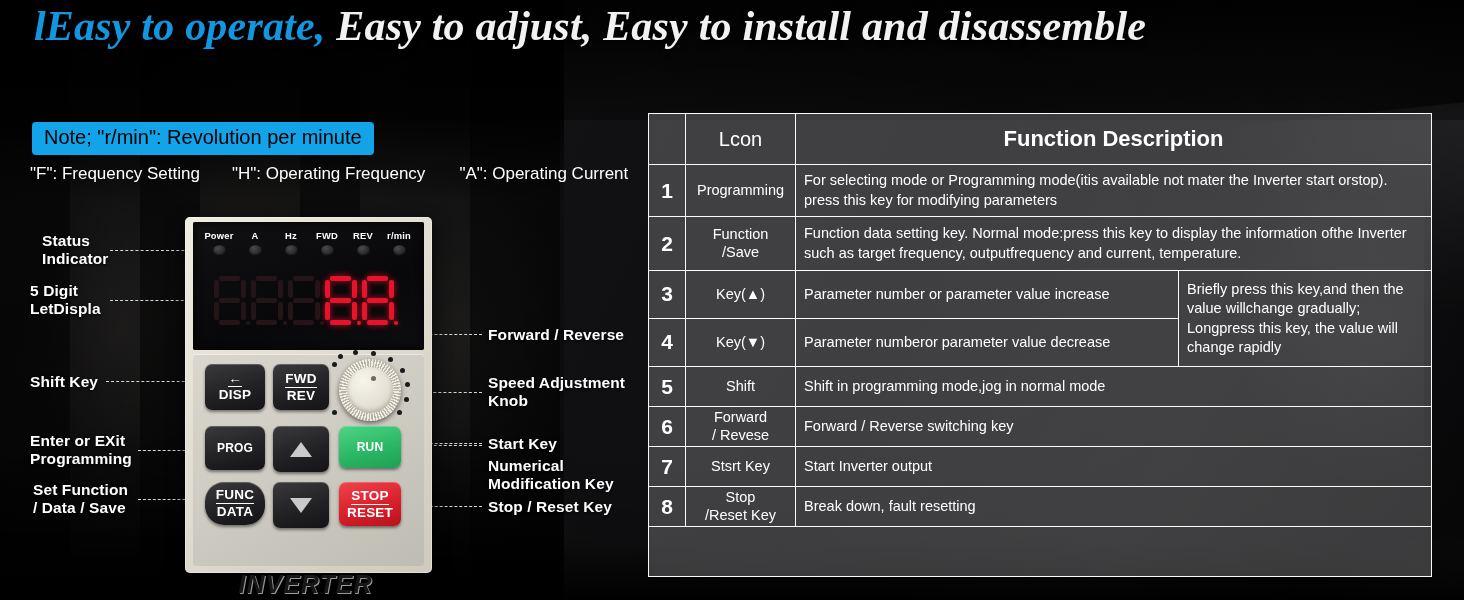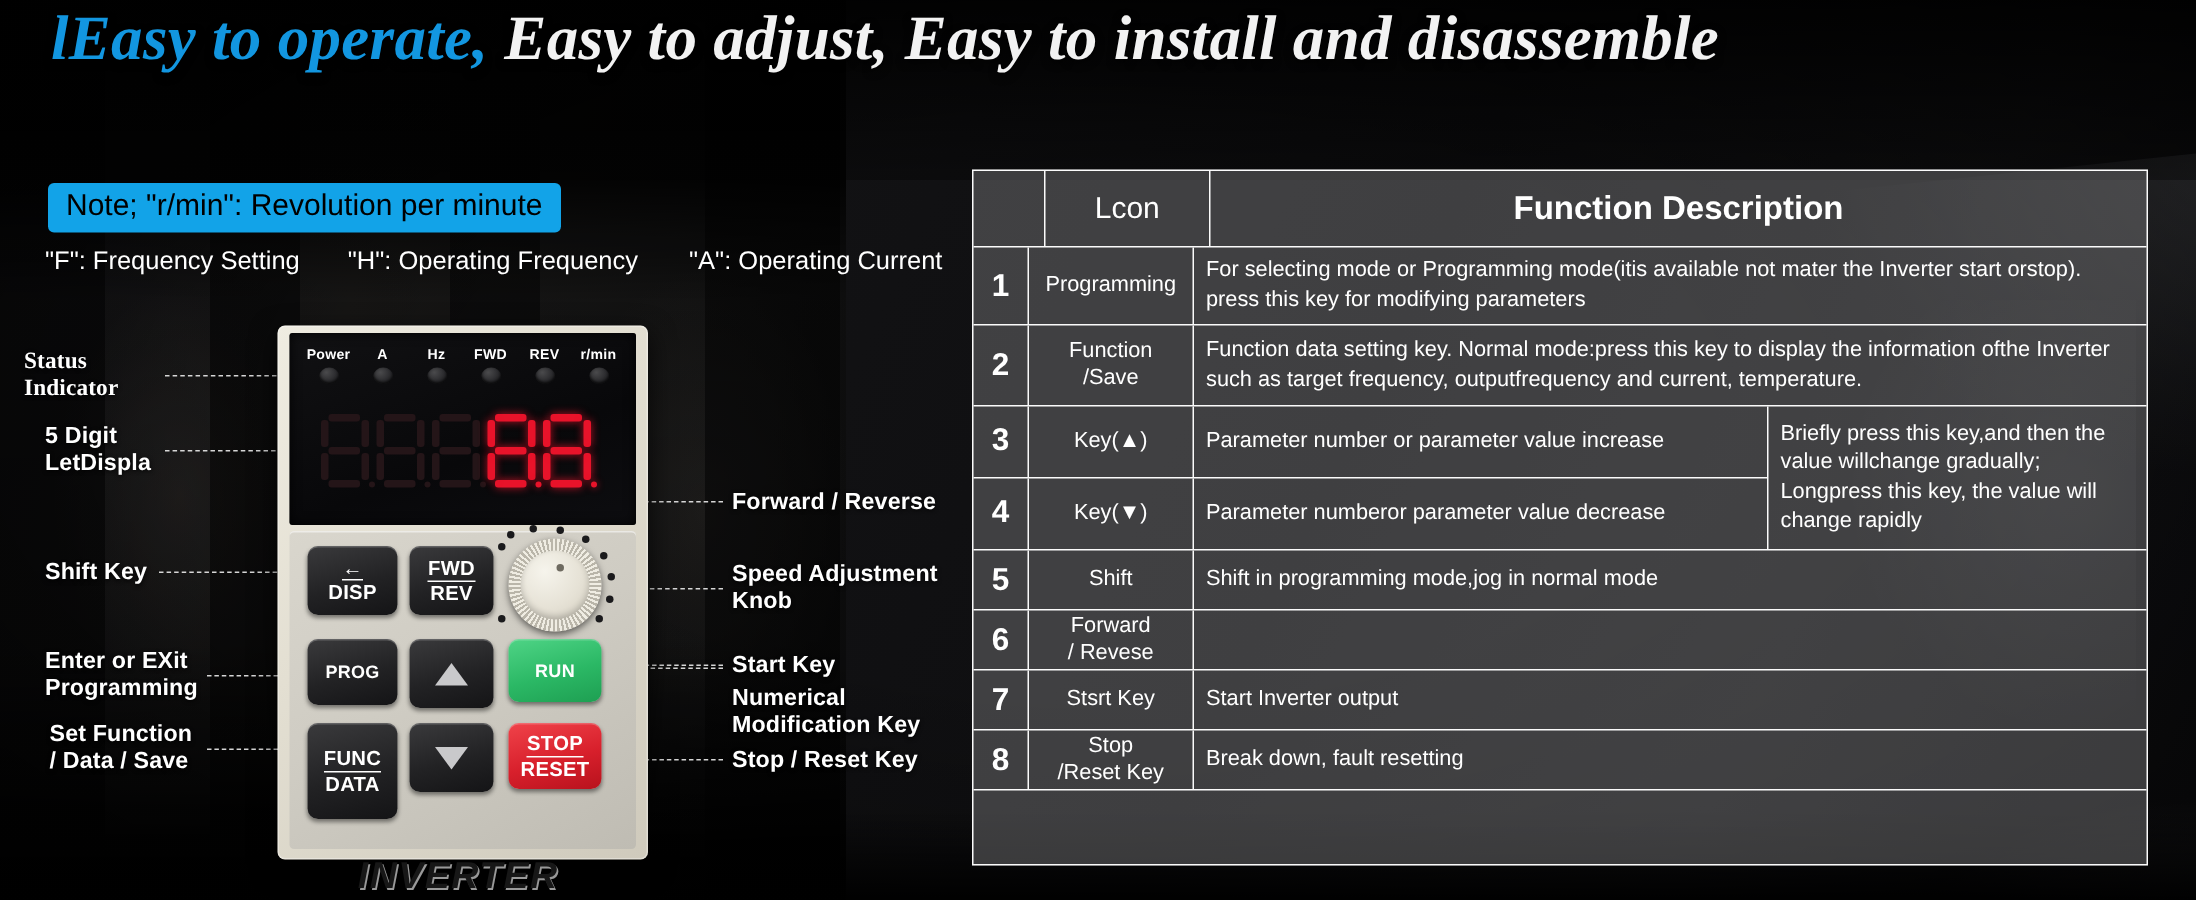--- a/index.html
+++ b/index.html
@@ -152,21 +152,21 @@
   .trow{display:flex;border-bottom:1.6px solid #fbfbfb;box-sizing:border-box;}
   .trow:last-child{border-bottom:none;}
   .c-num{width:37px;flex:none;display:flex;align-items:center;justify-content:center;
     border-right:1.6px solid #fbfbfb;box-sizing:border-box;font-size:21px;font-weight:bold;}
   .c-icon{width:110px;flex:none;display:flex;align-items:center;justify-content:center;
     border-right:1.6px solid #fbfbfb;box-sizing:border-box;font-size:14.5px;text-align:center;line-height:1.2;}
   .c-desc{flex:1;display:flex;align-items:center;padding:0 8px;box-sizing:border-box;font-size:14.5px;line-height:1.32;}
   .hdr .c-icon{font-size:20px;}
   .hdr .c-desc{font-size:22px;justify-content:center;font-weight:bold;}
   #r1{height:52px;}
-  .hdr{height:51px;padding-left:11px;}
+  .hdr{height:51px;}
   #r2{height:54px;}
   #grp34{display:flex;height:96px;border-bottom:1.6px solid #fbfbfb;box-sizing:border-box;}
   #grp34left{width:auto;flex:0 0 530px;display:flex;flex-direction:column;border-right:1.6px solid #fbfbfb;box-sizing:border-box;}
   .subrow{display:flex;height:48px;border-bottom:1.6px solid #fbfbfb;box-sizing:border-box;}
   .subrow:last-child{border-bottom:none;}
   #grp34right{flex:1;display:flex;align-items:center;padding:0 8px;box-sizing:border-box;font-size:14.5px;line-height:1.34;}
   .r-small{height:40px;}
   #rnote{height:56px;flex:1;}
   #rnote .c-note-label{width:148px;flex:none;display:flex;align-items:center;justify-content:center;
     border-right:1.6px solid #fbfbfb;box-sizing:border-box;font-size:22px;}
@@ -186,21 +186,21 @@
 </div>
 
 <div id="heading"><span class="hl">lEasy to operate,</span><span> Easy to adjust, Easy to install and disassemble</span></div>
 
 <div id="notebar">Note; "r/min": Revolution per minute</div>
 
 <div id="legend">
   <span class="g1">"F": Frequency Setting</span><span class="g2">"H": Operating Frequency</span><span class="g3">"A": Operating Current</span>
 </div>
 
-<div class="callout" style="left:16px;top:232px;width:130px;white-space:pre-line;font-family:Liberation Serif, serif;">Status
+<div class="callout" style="left:42px;top:232px;width:130px;white-space:pre-line;">Status
 Indicator</div>
 <div class="dash" style="left:110px;top:250px;width:110px;"></div>
 <div class="dot" style="left:217px;top:246px;"></div>
 
 <div class="callout" style="left:30px;top:282px;width:130px;white-space:pre-line;">5 Digit
 LetDispla</div>
 <div class="dash" style="left:110px;top:300px;width:99px;"></div>
 <div class="dot" style="left:206px;top:296px;"></div>
 
 <div class="callout" style="left:30px;top:373px;width:130px;">Shift Key</div>
@@ -359,21 +359,21 @@
       </div>
 
       <div class="key blk" style="left:80px;top:72px;width:56px;height:46px;">
         <div class="tri up"></div>
       </div>
 
       <div class="key grn" style="left:146px;top:72px;width:62px;height:42px;">
         <div class="ln big">RUN</div>
       </div>
 
-      <div class="key blk" style="left:12px;top:128px;width:60px;height:64px;">
+      <div class="key blk" style="left:12px;top:128px;width:60px;height:43px;border-radius:19px;">
         <div class="ln top">FUNC</div>
         <div class="ln">DATA</div>
       </div>
 
       <div class="key blk" style="left:80px;top:128px;width:56px;height:46px;">
         <div class="tri dn"></div>
       </div>
 
       <div class="key red" style="left:146px;top:128px;width:62px;height:44px;">
         <div class="ln top">STOP</div>
@@ -425,20 +425,21 @@
   <div class="trow r-small">
     <div class="c-num">5</div>
     <div class="c-icon">Shift</div>
     <div class="c-desc">Shift in programming mode,jog in normal mode</div>
   </div>
 
   <div class="trow r-small">
     <div class="c-num">6</div>
     <div class="c-icon" style="white-space:pre-line;">Forward
 / Revese</div>
+    <div class="c-desc">Forward / Reverse switching key</div>
   </div>
 
   <div class="trow r-small">
     <div class="c-num">7</div>
     <div class="c-icon">Stsrt Key</div>
     <div class="c-desc">Start Inverter output</div>
   </div>
 
   <div class="trow r-small">
     <div class="c-num">8</div>

